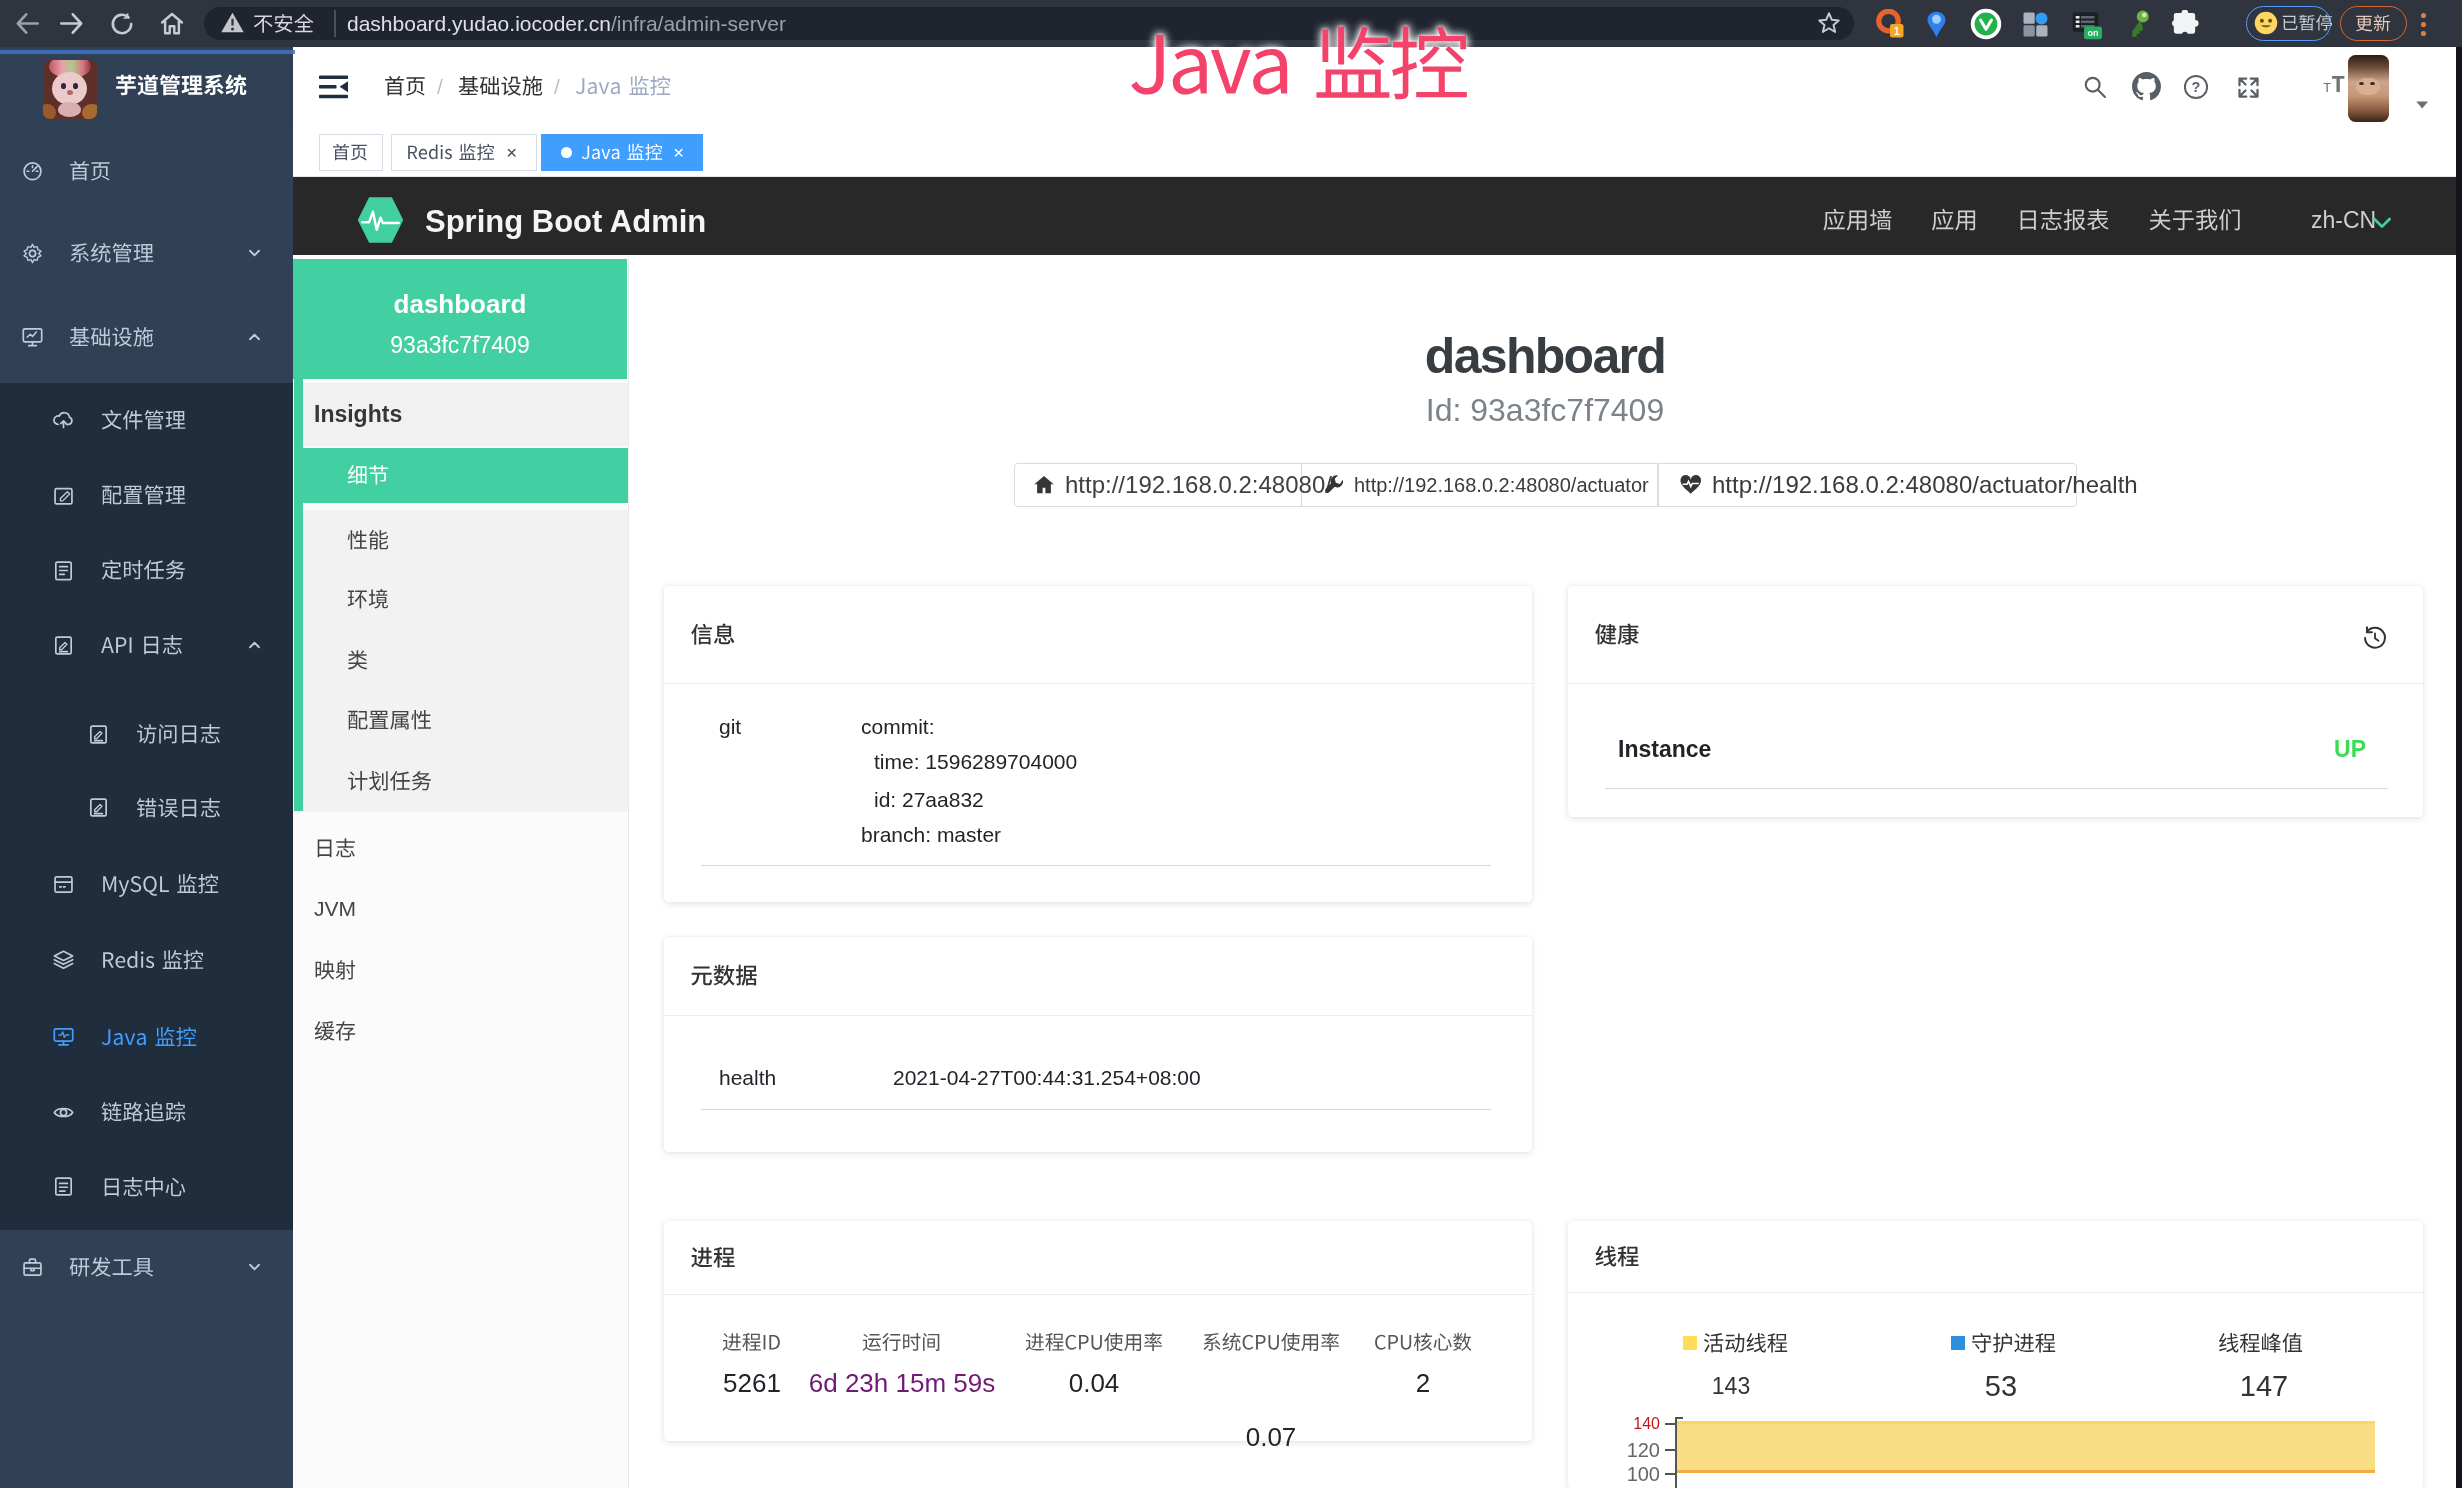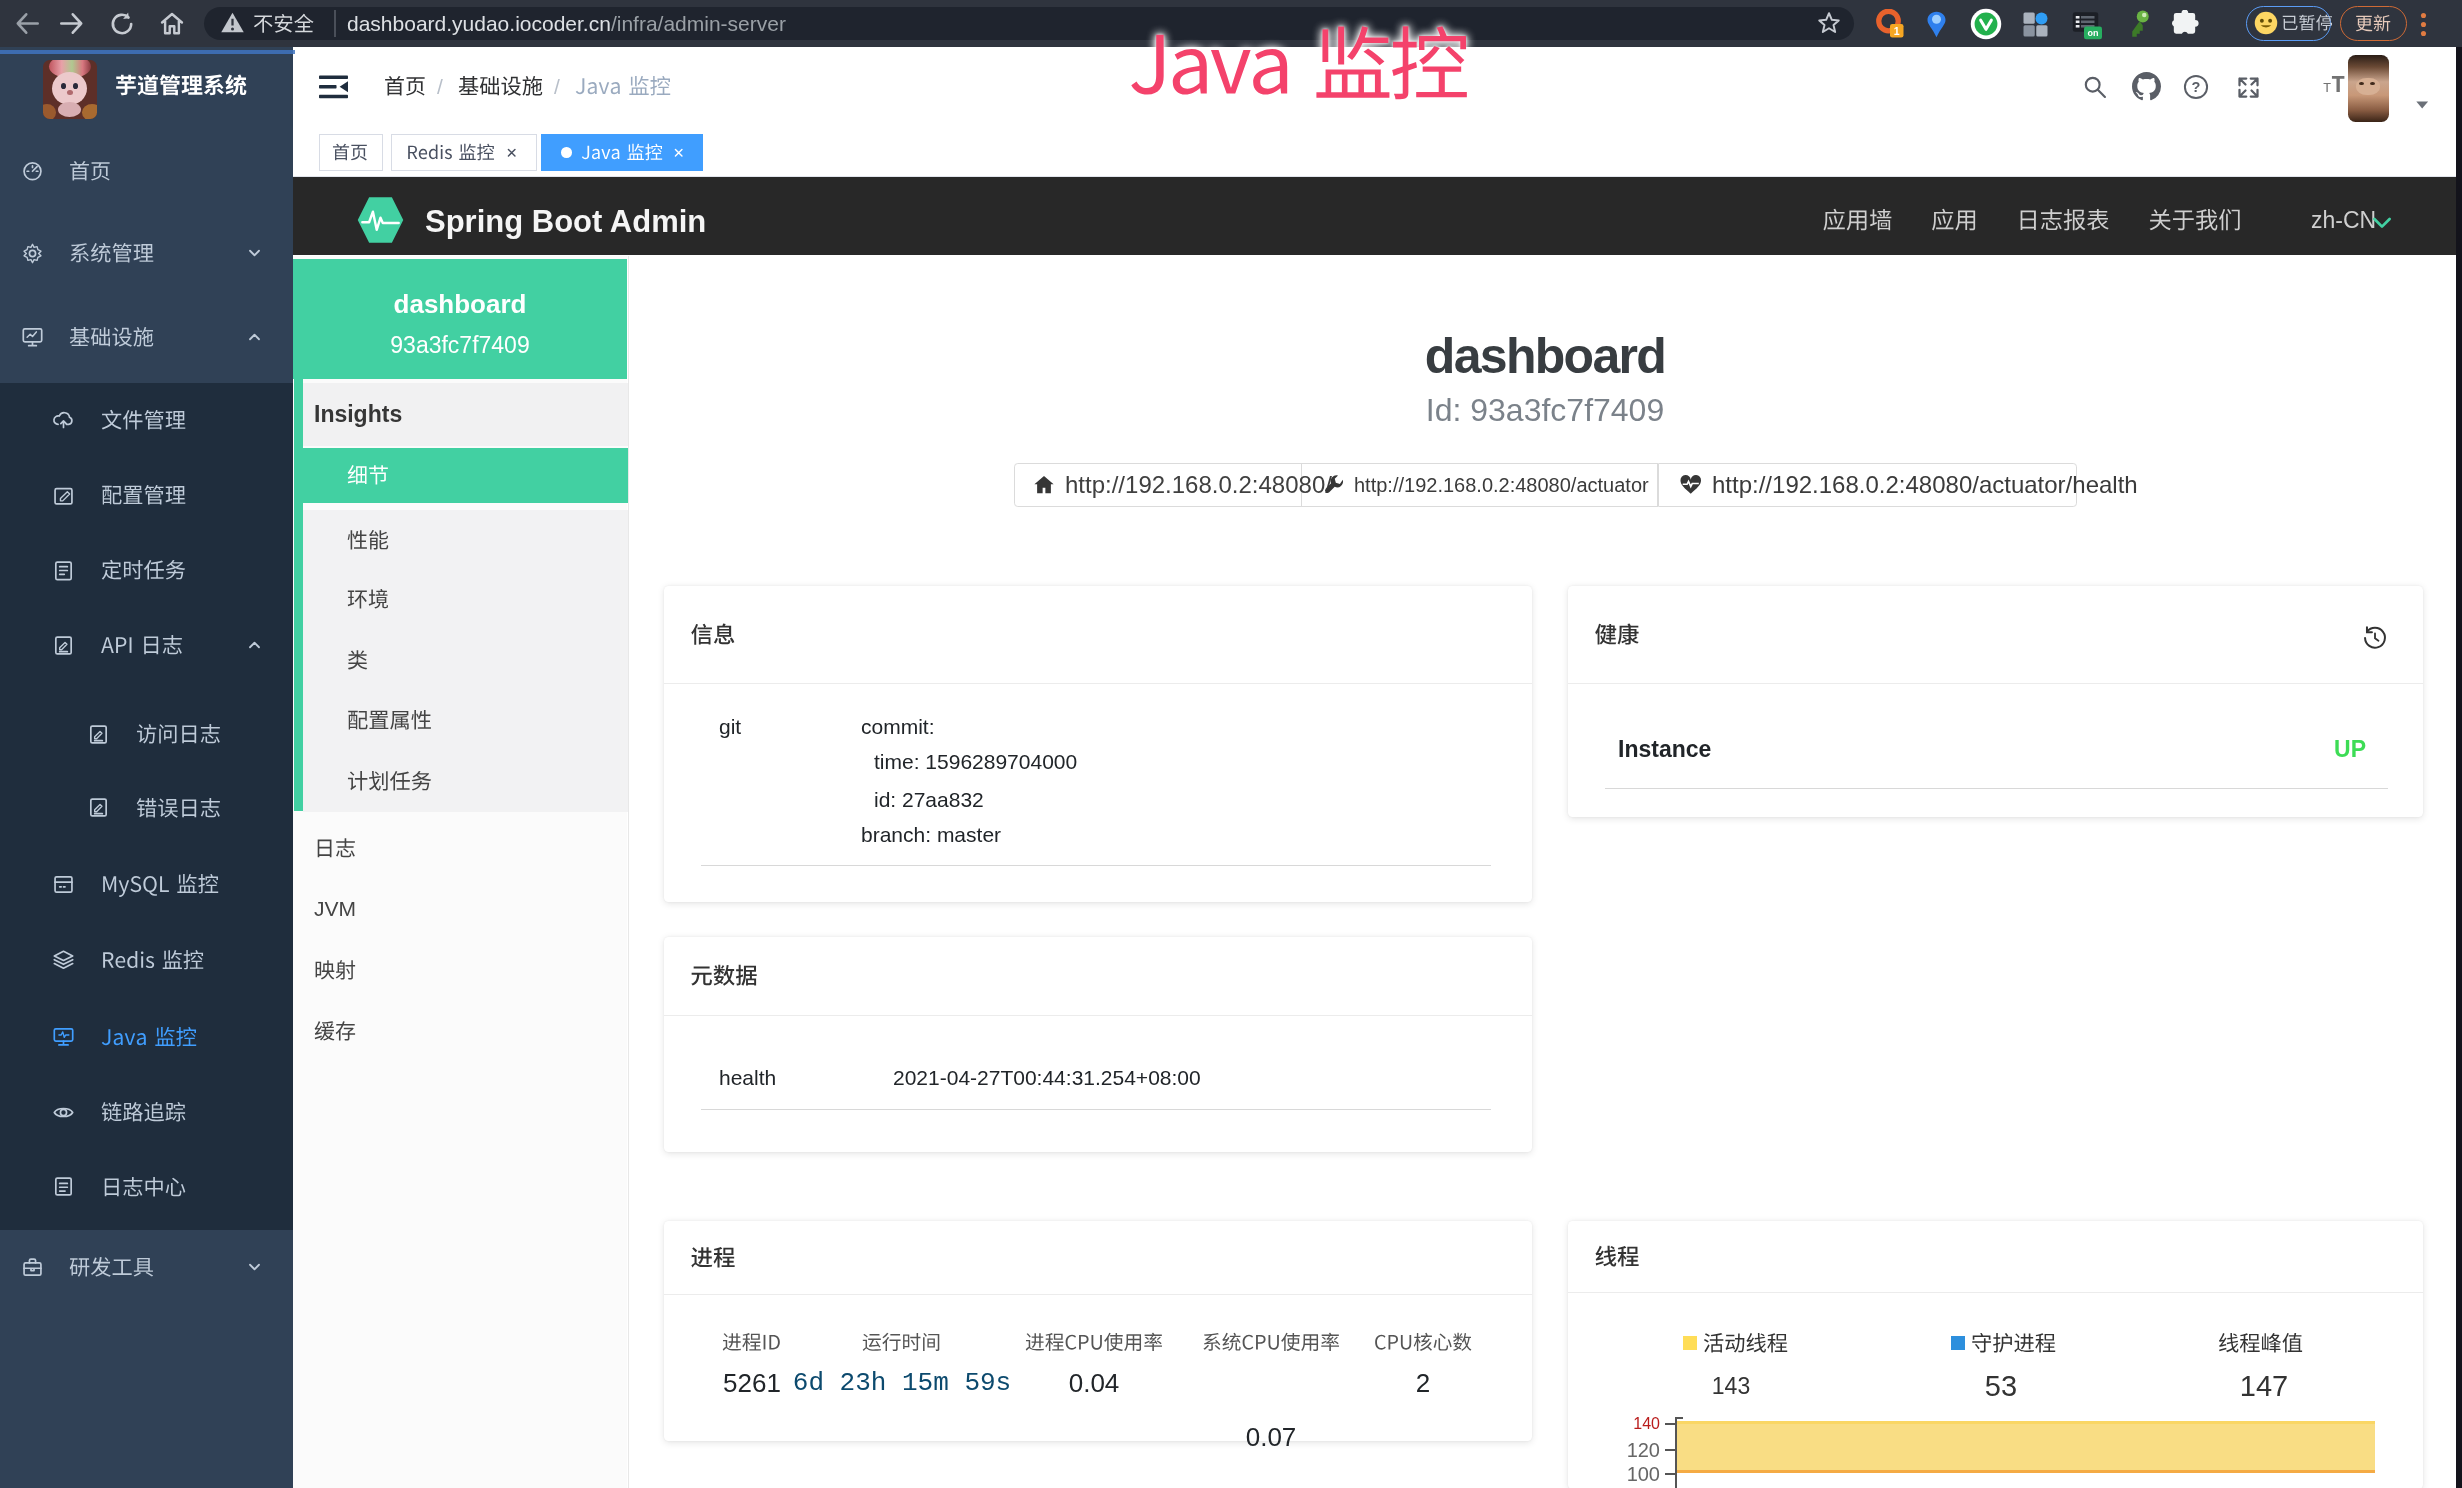--- a/index.html
+++ b/index.html
@@ -615,21 +615,21 @@
   </svg>
 <div style="position:absolute;left:752px;transform:translateX(-50%);top:1370px;font-family:'Liberation Sans',sans-serif;font-size:26px;font-weight:400;color:#212529;line-height:26px;white-space:nowrap;">5261</div>
 <svg class="" width="79" height="23" style="position:absolute;left:862px;top:1332px;overflow:visible;" viewBox="0 0 104 30.1875">
     <g fill="#555" transform="translate(0,22.88) scale(0.02600,-0.02600)">
       <use href="#gR8fd0" x="0"></use>
       <use href="#gR884c" x="1000"></use>
       <use href="#gR65f6" x="2000"></use>
       <use href="#gR95f4" x="3000"></use>
     </g>
   </svg>
-<div style="position:absolute;left:902px;transform:translateX(-50%);top:1370px;font-family:Liberation Mono, monospace;font-size:26px;font-weight:400;color:#0c4a6e;line-height:26px;white-space:nowrap;">6d 23h 15m 59s</div>
+<div style="position:absolute;left:902px;transform:translateX(-50%);top:1370px;font-family:Liberation Sans, sans-serif;font-size:26px;font-weight:400;color:#701a75;line-height:26px;white-space:nowrap;">6d 23h 15m 59s</div>
 <svg class="" width="138" height="23" style="position:absolute;left:1025px;top:1332px;overflow:visible;" viewBox="0 0 181.797 30.1875">
     <g fill="#555" transform="translate(0,22.88) scale(0.02600,-0.02600)">
       <use href="#gR8fdb" x="0"></use>
       <use href="#gR7a0b" x="1000"></use>
       <use href="#gR0043" x="2000"></use>
       <use href="#gR0050" x="2638"></use>
       <use href="#gR0055" x="3271"></use>
       <use href="#gR4f7f" x="3992"></use>
       <use href="#gR7528" x="4992"></use>
       <use href="#gR7387" x="5992"></use>

